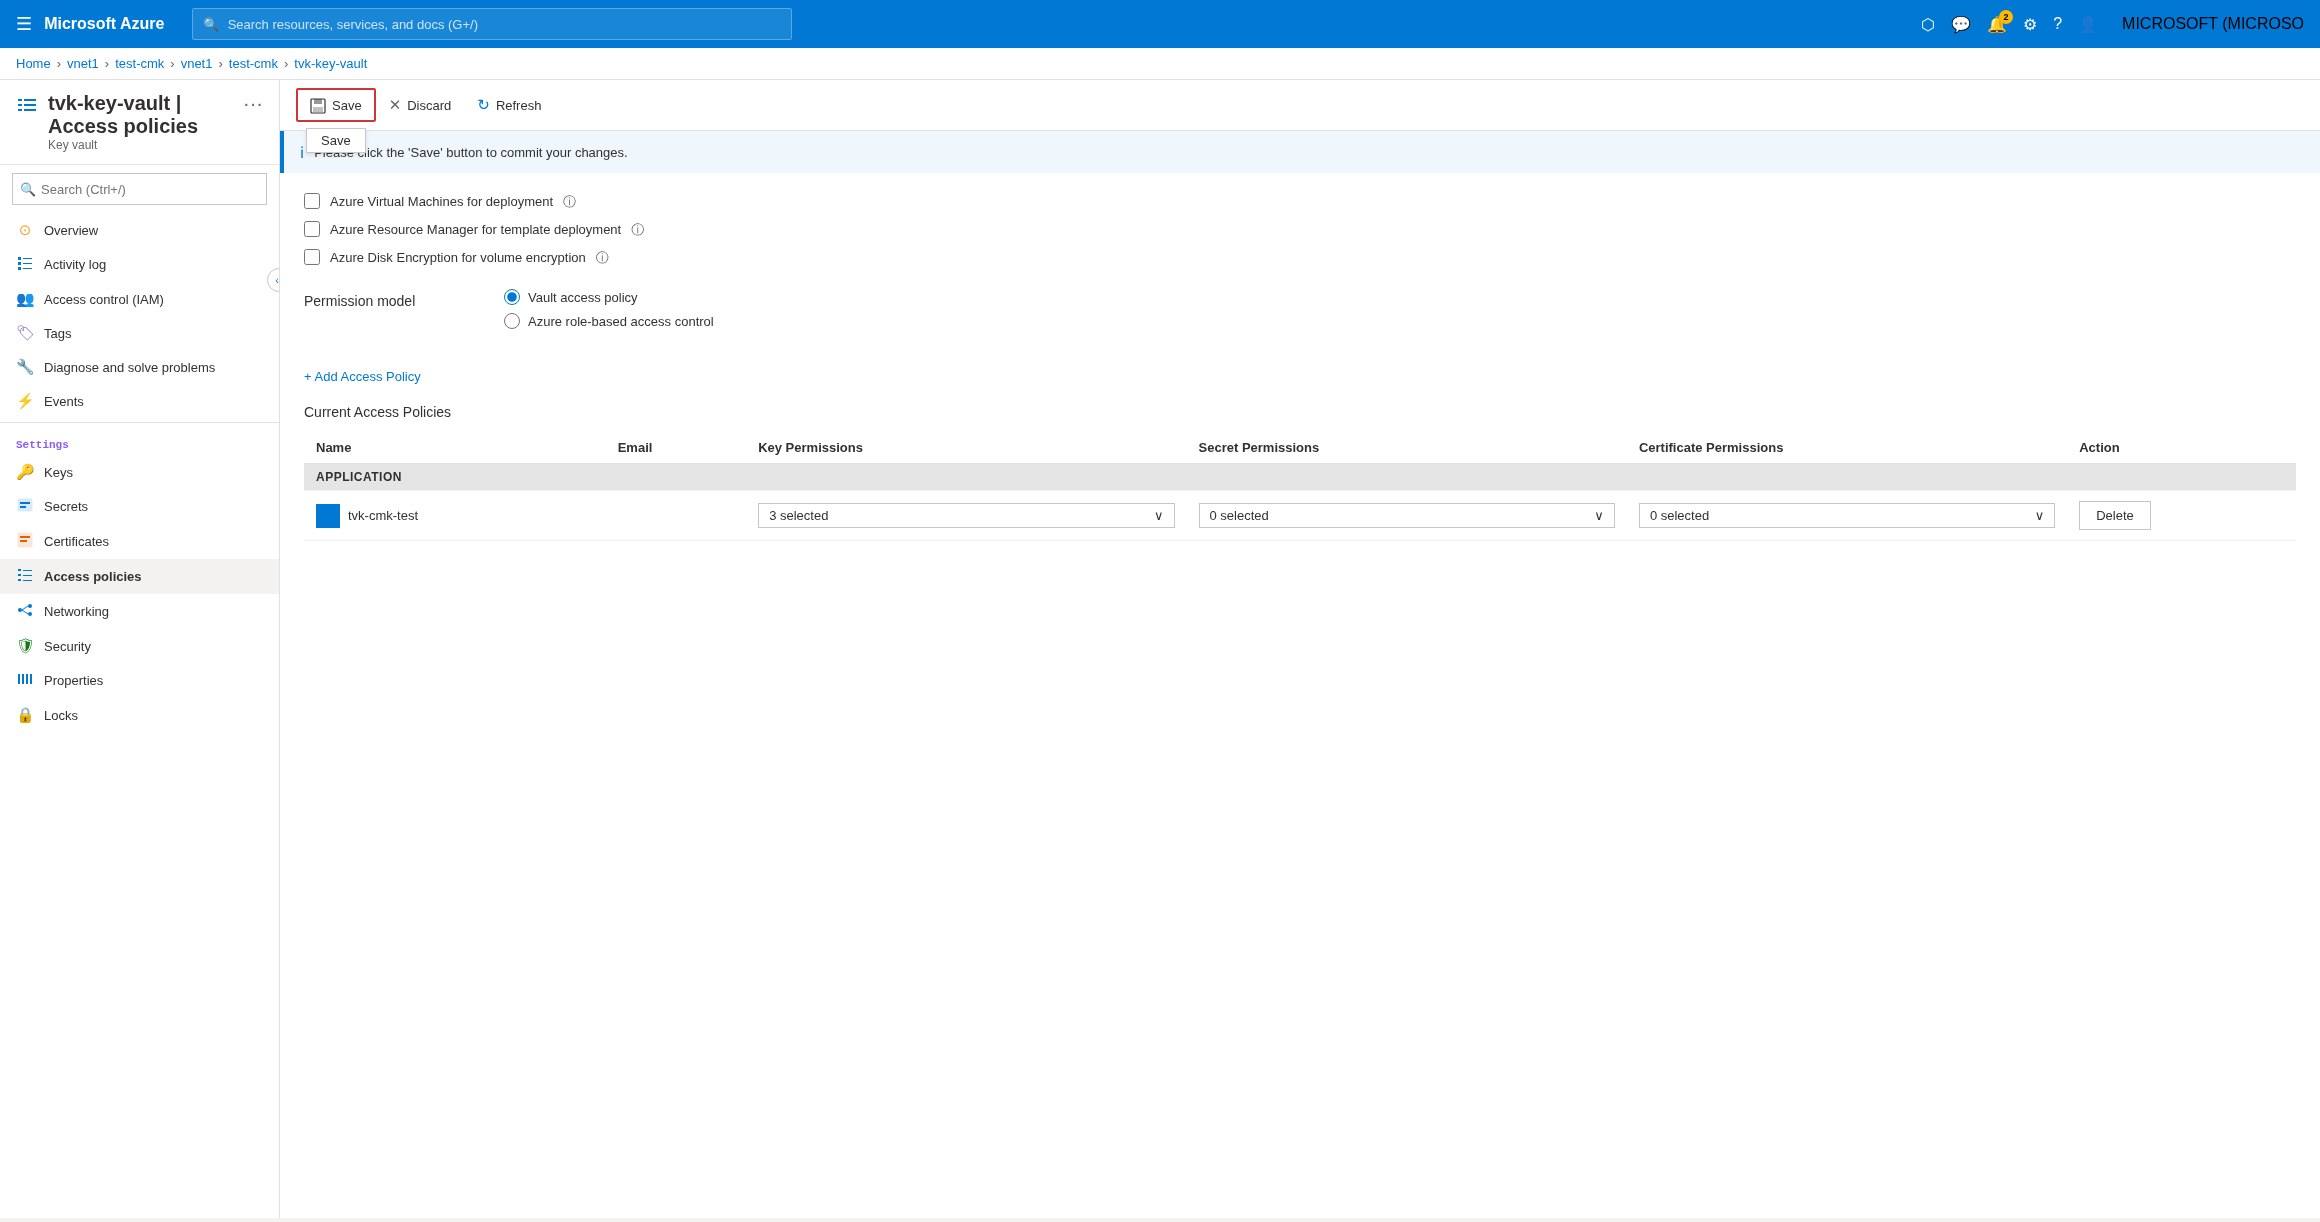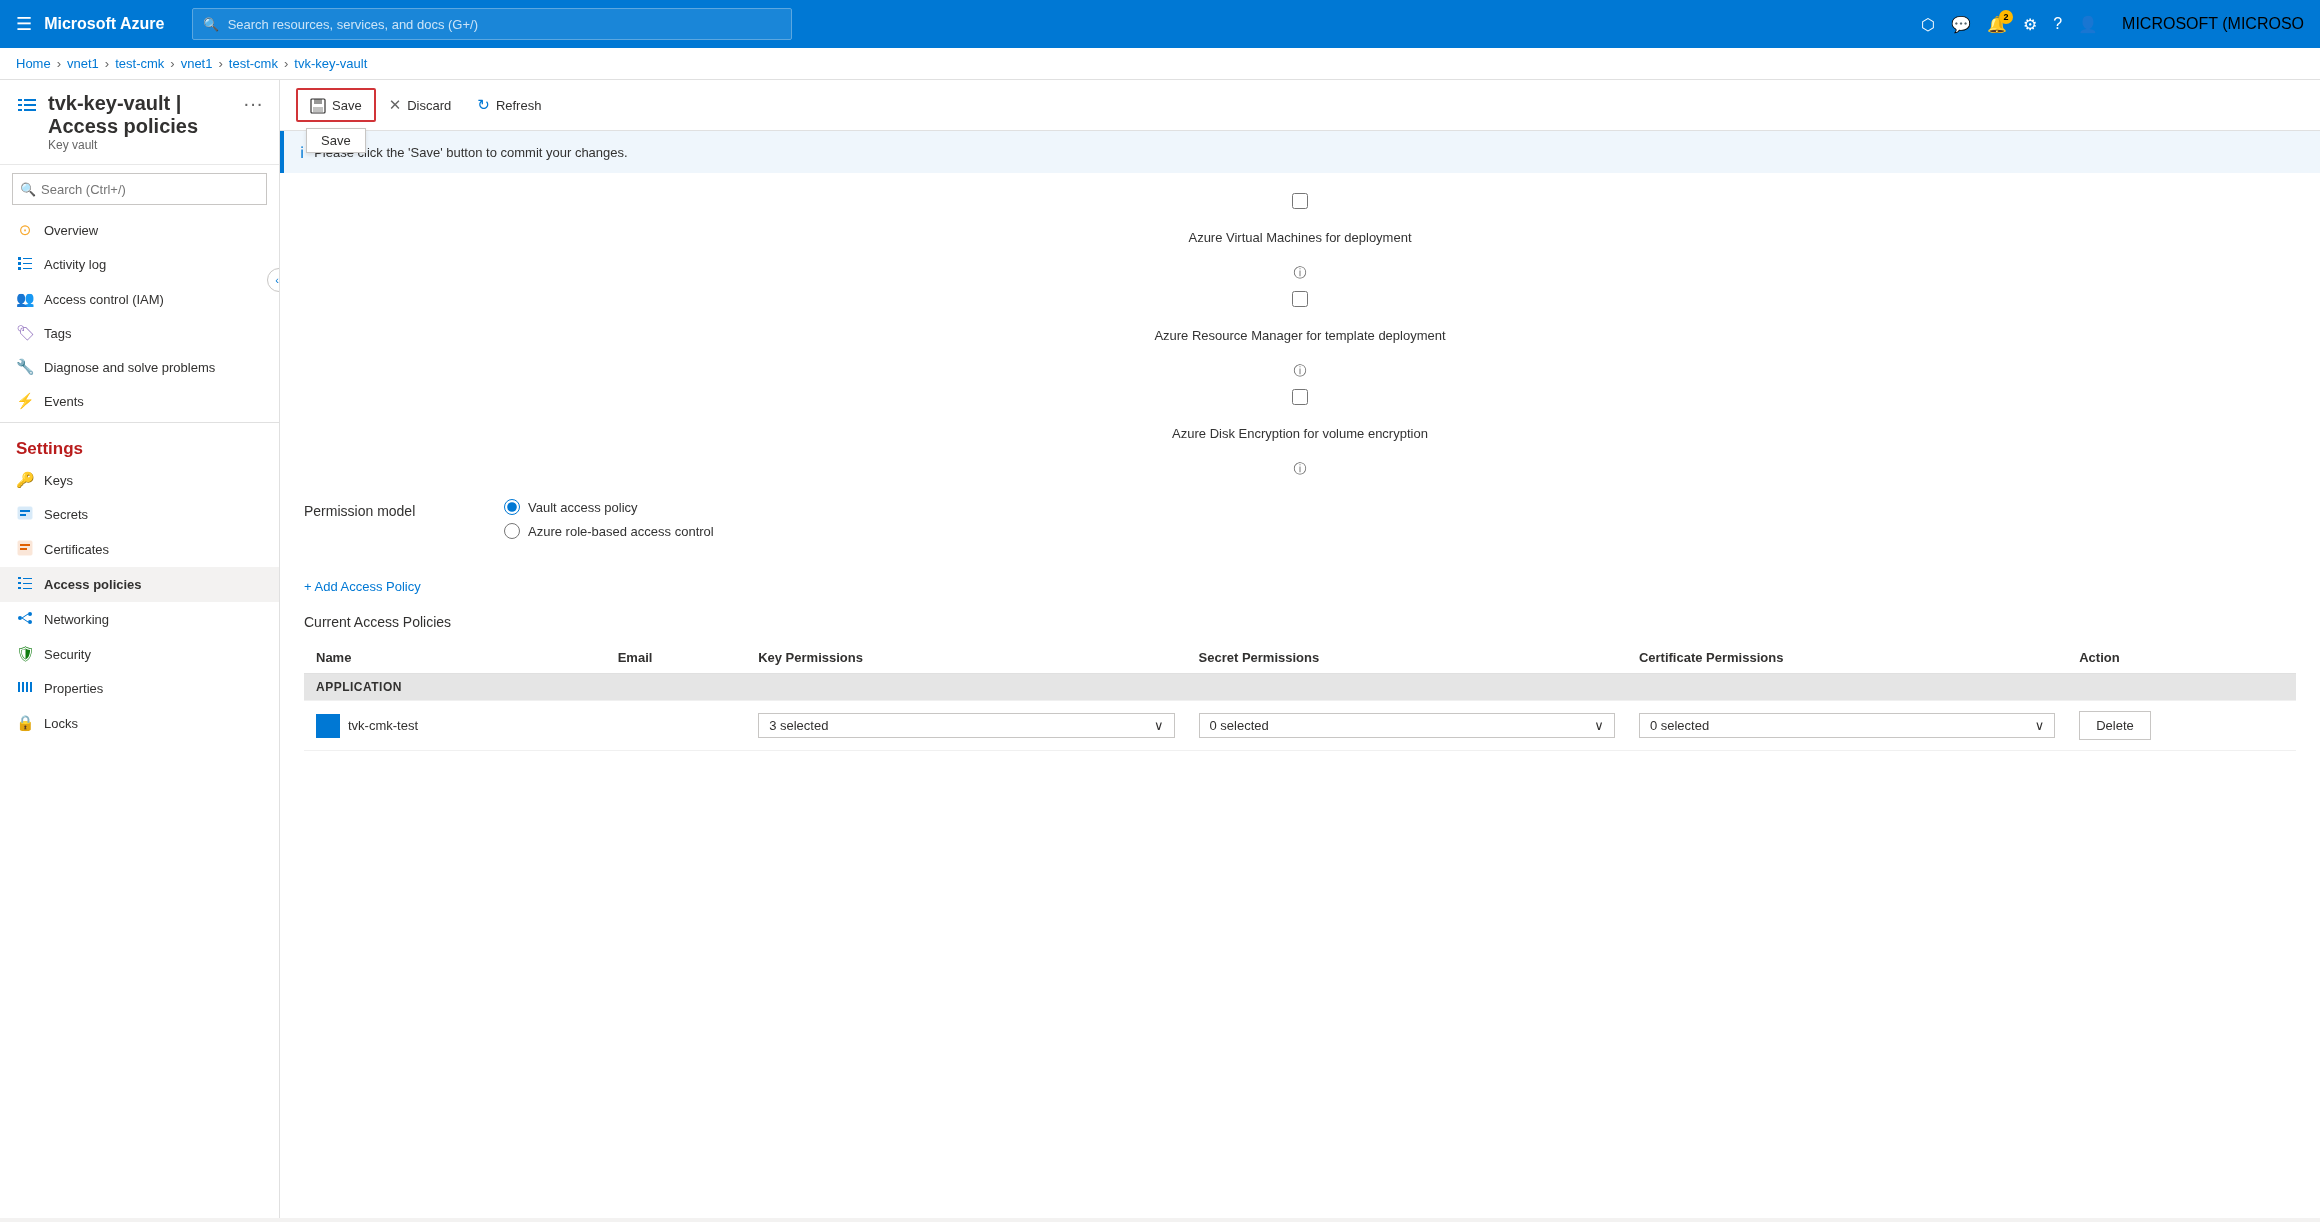--- a/index.html
+++ b/index.html
@@ -116,24 +116,25 @@
       padding: 8px 16px;
       cursor: pointer;
       color: #323130;
       font-size: 13px;
       text-decoration: none;
     }
     .sidebar-item.active { background: #f3f2f1; font-weight: 600; }
     .sidebar-item .item-icon { width: 18px; text-align: center; font-size: 15px; flex-shrink: 0; }
     .sidebar-section-label {
       padding: 12px 16px 4px 16px;
-      font-size: 17px;
+      font-size: 11px;
       font-weight: 600;
-      color: #b91c1c;
+      color: #8b5cf6;
       text-transform: none;
+      font-family: Liberation Mono, monospace;
     }
 
     
     .collapse-btn {
       position: absolute;
       right: -12px;
       top: 50%;
       transform: translateY(-50%);
       background: white;
       border: 1px solid #c8c6c4;
@@ -206,21 +207,21 @@
       margin: 0;
     }
     .info-banner .info-icon { color: #0078d4; font-size: 16px; }
 
     
     .content-body { padding: 20px 24px; }
 
     .section-title { font-size: 14px; color: #323130; margin-bottom: 16px; }
 
     .checkbox-group { display: flex; flex-direction: column; gap: 12px; margin-bottom: 24px; }
-    .checkbox-item { display: flex; align-items: center; gap: 21px; font-size: 13px; flex-direction: column; }
+    .checkbox-item { display: flex; align-items: center; gap: 10px; font-size: 13px; }
     .checkbox-item input[type="checkbox"] { width: 16px; height: 16px; cursor: pointer; }
     .info-btn {
       background: none; border: none; cursor: pointer;
       color: #666; font-size: 13px; line-height: 1;
     }
     .radio-group { display: flex; flex-direction: column; gap: 8px; margin-left: 200px; margin-top: -40px; }
     .radio-item { display: flex; align-items: center; gap: 8px; font-size: 13px; }
     .radio-item input[type="radio"] { width: 16px; height: 16px; cursor: pointer; accent-color: #0078d4; }
 
     .add-policy-link {

